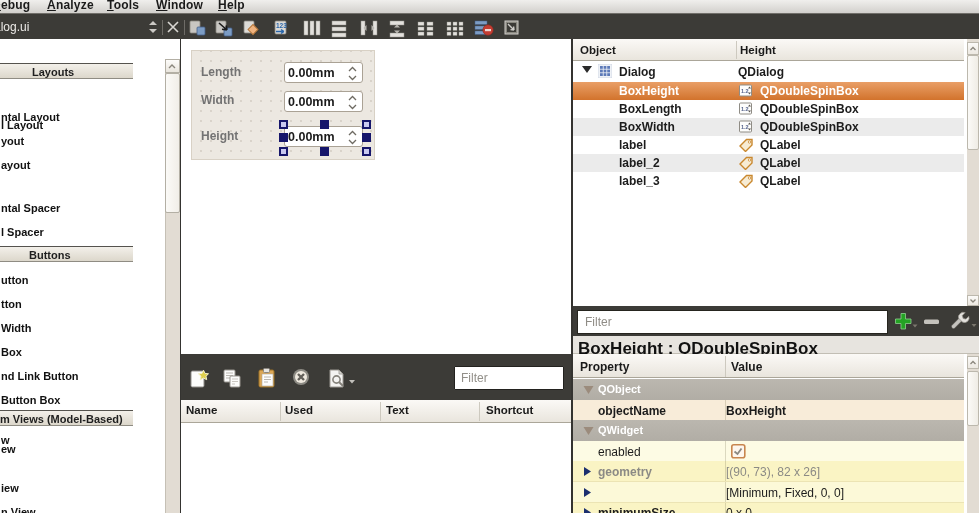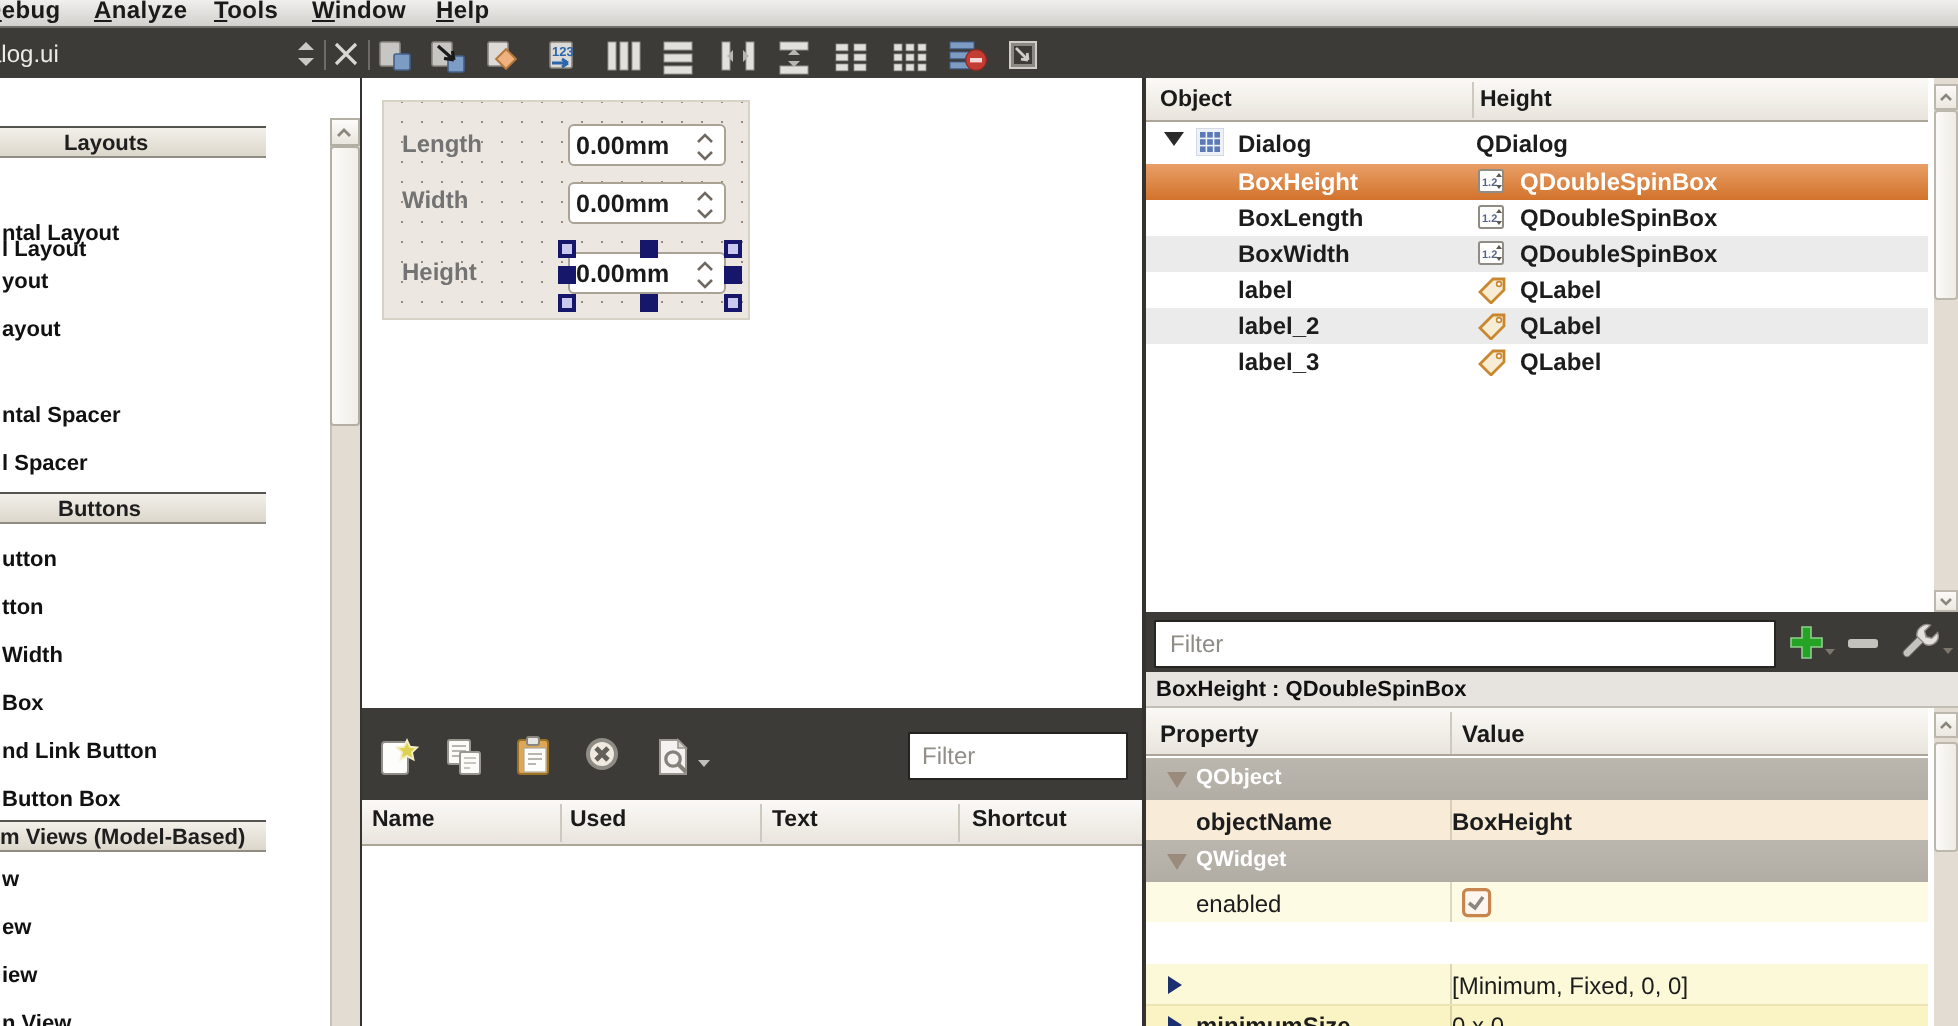--- a/index.html
+++ b/index.html
@@ -135,21 +135,21 @@
   <div class="wbitem" style="top:229px;">utton</div>
   <div class="wbitem" style="top:253px;">tton</div>
   <div class="wbitem" style="top:277px;">Width</div>
   <div class="wbitem" style="top:301px;">Box</div>
   <div class="wbitem" style="top:325px;">nd Link Button</div>
   <div class="wbitem" style="top:349px;">Button Box</div>
   <div class="wbhdr" style="top:371px;">
       <span style="left:0px">m Views (Model-Based)</span>
     </div>
   <div class="wbitem" style="top:389px;">w</div>
-  <div class="wbitem" style="top:413px;">ew</div>
+  <div class="wbitem" style="top:398px;">ew</div>
   <div class="wbitem" style="top:437px;">iew</div>
   <div class="wbitem" style="top:461px;">n View</div>
 
   <div class="abs" style="left:164.5px;top:20px;width:15px;height:454px;background:#e2dcd3;border-left:1px solid #c5c0b5;"></div>
   <div class="abs" style="left:164.5px;top:20px;width:15px;height:14px;background:linear-gradient(#fdfcfa,#e9e5dd);border:1px solid #b3afa4;">
     <svg width="12" height="12" style="position:absolute;left:0;top:1px">
         <path d="M3 7 L6 4 L9 7" stroke="#8a867c" stroke-width="1.4" fill="none"></path>
       </svg>
   </div>
   <div class="abs" style="left:164.5px;top:34px;width:15px;height:140px;background:linear-gradient(90deg,#fbfaf7,#f1eee8);border:1px solid #b3afa4;border-radius:2px;"></div>
@@ -370,21 +370,21 @@
     </svg>
     <svg class="abs" style="left:378px;top:5px" width="26" height="22">
       <path d="M2.5 15.5 L10.5 7.5" stroke="#e3e1dd" stroke-width="3.4" stroke-linecap="round"></path>
       <path d="M2.5 15.5 L10.5 7.5" stroke="#8f8c85" stroke-width="4.6" stroke-linecap="round" opacity="0.35"></path>
       <path d="M9.2 2.6 a4.6 4.6 0 0 1 5 -1 l-2.9 2.9 l0.7 2.9 l2.9 0.7 l2.9 -2.9 a4.6 4.6 0 0 1 -1 5 a4.8 4.8 0 0 1 -5.2 1 l-4.1 -4.1 a4.8 4.8 0 0 1 1.7 -4.5 Z" fill="#e3e1dd" stroke="#8f8c85" stroke-width="0.7"></path>
       <path d="M20.5 13 h5 l-2.5 3 Z" fill="#7b776e"></path>
     </svg>
   </div>
 
   <div class="abs" style="left:0;top:297px;width:406px;height:18px;background:#e7e4df;border-bottom:1px solid #c2beb4;">
-    <div class="abs" style="left:5px;top:3px;font-size:11px;font-weight:700;color:#111;">BoxHeight : QDoubleSpinBox</div>
+    <div class="abs" style="left:5px;top:3px;font-size:17px;font-weight:700;color:#111;">BoxHeight : QDoubleSpinBox</div>
   </div>
 
   <div class="abs hdrgrad" style="left:0;top:315px;width:391px;height:24px;border-bottom:1px solid #aba699;">
     <div class="abs" style="left:152px;top:2px;width:1px;height:21px;background:#cdc9bf;"></div>
     <div class="abs bold" style="left:7px;top:6px;font-size:12px;color:#1a1a1a;">Property</div>
     <div class="abs bold" style="left:158px;top:6px;font-size:12px;color:#1a1a1a;">Value</div>
   </div>
 
   <div class="prow" style="top:340px;height:21px;background:linear-gradient(#bbb7af,#b1ada5);">
     <svg class="ptri" style="top:6px" width="11" height="10">
@@ -404,20 +404,28 @@
       <rect x="0.8" y="0.8" width="13" height="13" rx="2" fill="#fdf6ee" stroke="#c8854e" stroke-width="1.6"></rect>
       <path d="M3.5 7.5 L6.5 10 L10.5 4.5" stroke="#8a8780" stroke-width="1.8" fill="none"></path>
     </svg>
   </div>
   <div class="prow" style="top:381px;height:21px;background:linear-gradient(#bbb7af,#b1ada5);">
     <svg class="ptri" style="top:6px" width="11" height="10">
         <path d="M0.5 1 L10.5 1 L5.5 9 Z" fill="#9b8b7c"></path>
       </svg>
     <div class="pname" style="top:4px;font-weight:700;color:#ffffff;font-size:11px;">QWidget</div>
   </div>
+  <div class="prow" style="top:422px;height:21px;background:#faf4c4;border-bottom:1px solid #ece4b4;">
+    <div class="colsep"></div>
+    <svg class="ptri" style="top:6px" width="9" height="10">
+        <path d="M1 0 L8 4.5 L1 9 Z" fill="#1c2f6e"></path>
+      </svg>
+    <div class="pname" style="top:4px;font-weight:700;color:#8b8a85;">geometry</div>
+    <div class="pval" style="top:4px;color:#8b8a85;">[(90, 73), 82 x 26]</div>
+  </div>
   <div class="prow" style="top:443px;height:21px;background:#fcf9d8;border-bottom:1px solid #ece4b4;">
     <div class="colsep"></div>
     <svg class="ptri" style="top:6px" width="9" height="10">
         <path d="M1 0 L8 4.5 L1 9 Z" fill="#1c2f6e"></path>
       </svg>
     <div class="pname" style="top:20px;font-weight:700;">sizePolicy</div>
     <div class="pval" style="top:4px;">[Minimum, Fixed, 0, 0]</div>
   </div>
   <div class="prow" style="top:464px;height:10px;background:#faf4c4;">
     <div class="colsep"></div>

